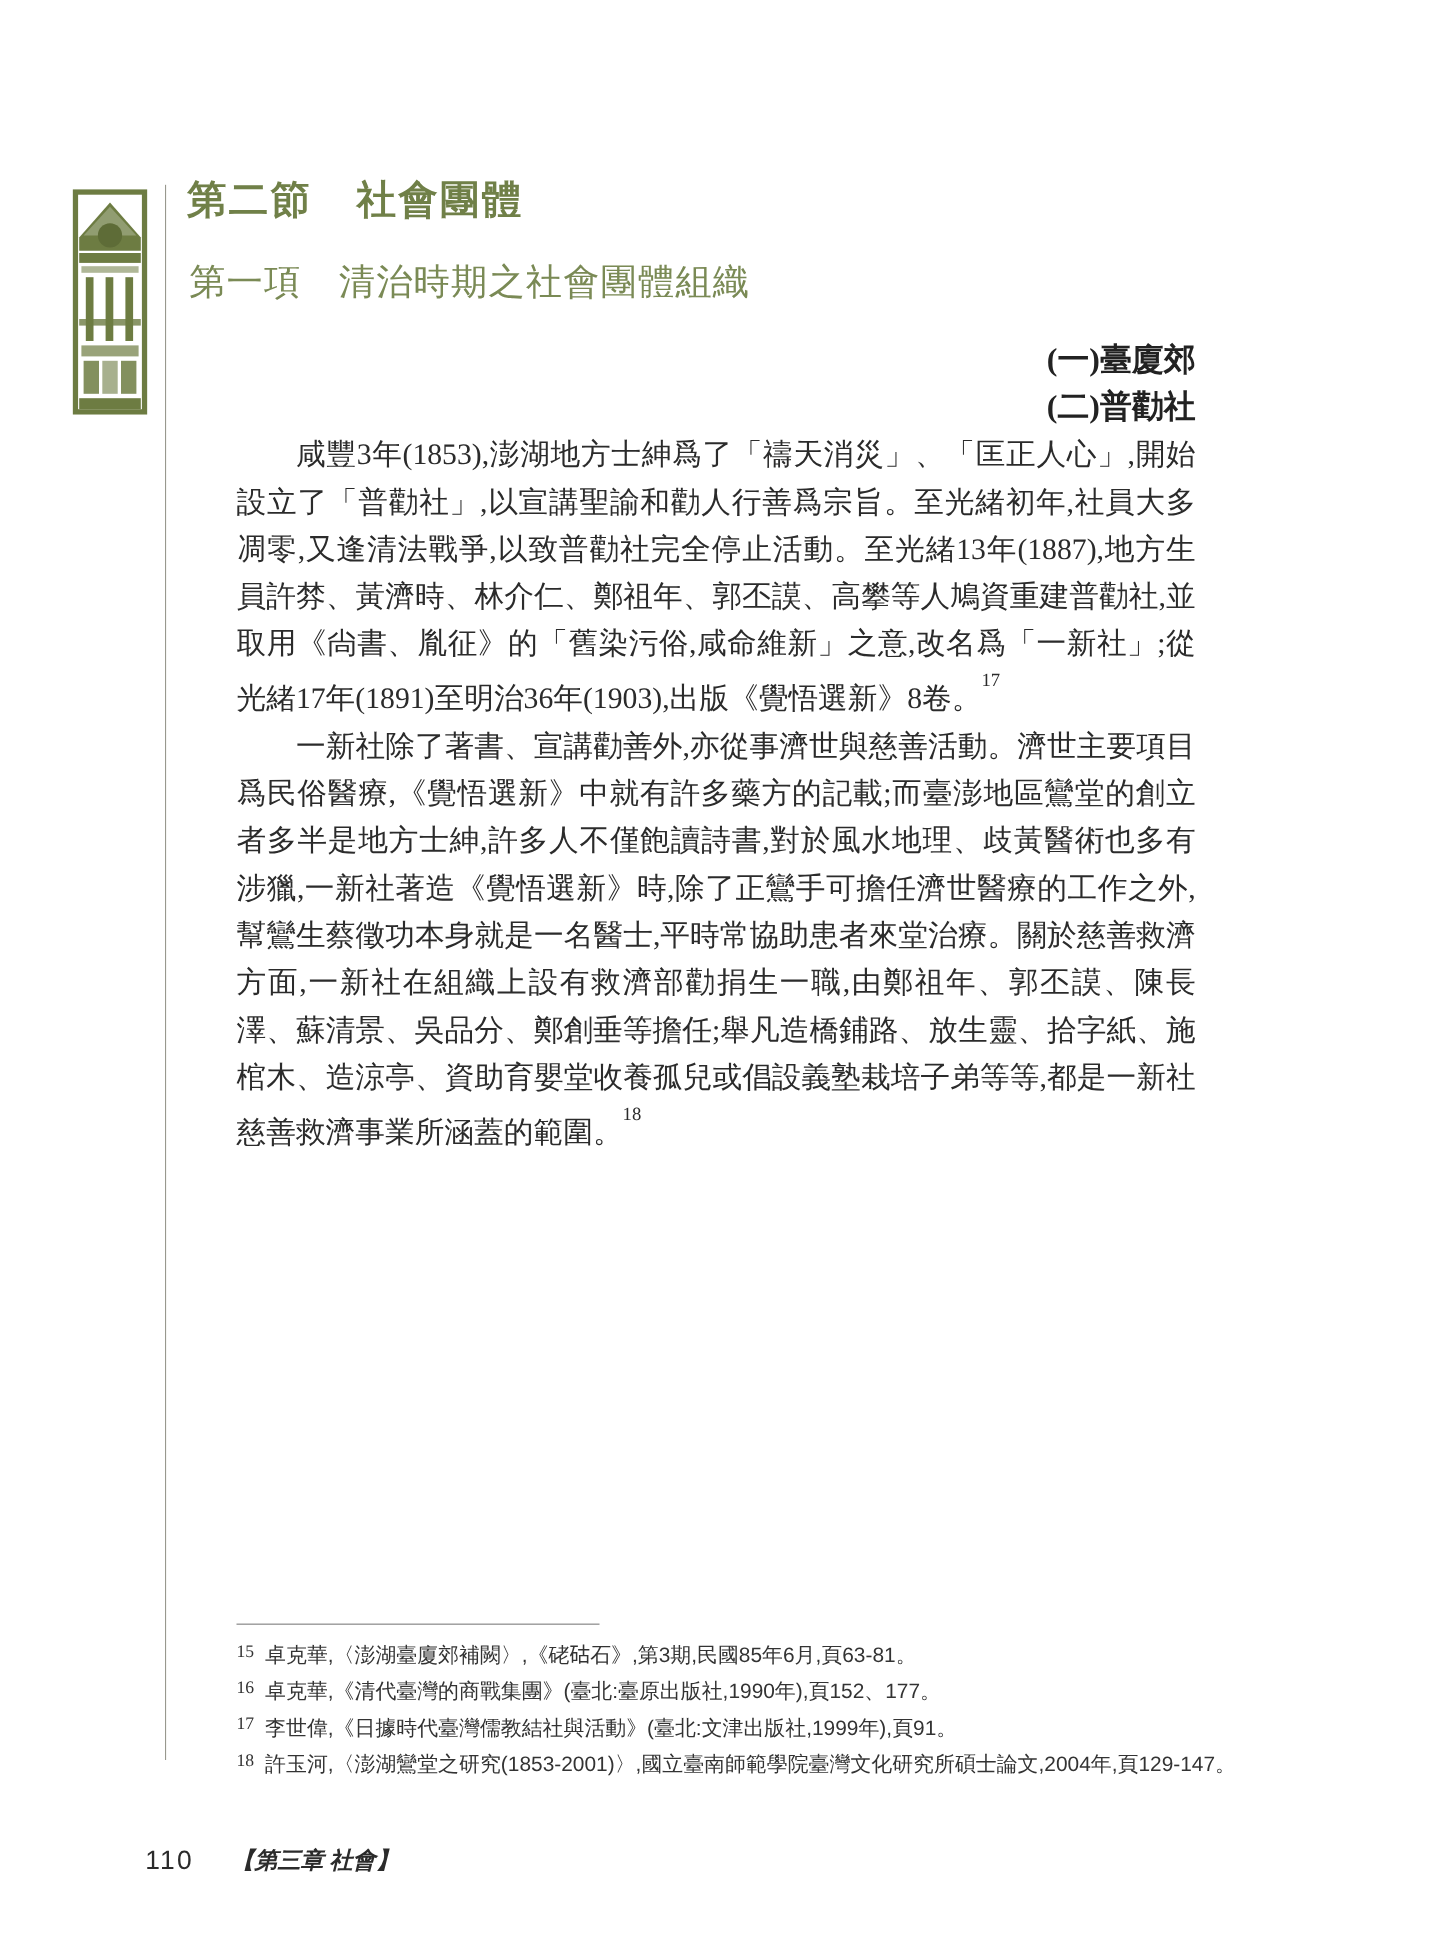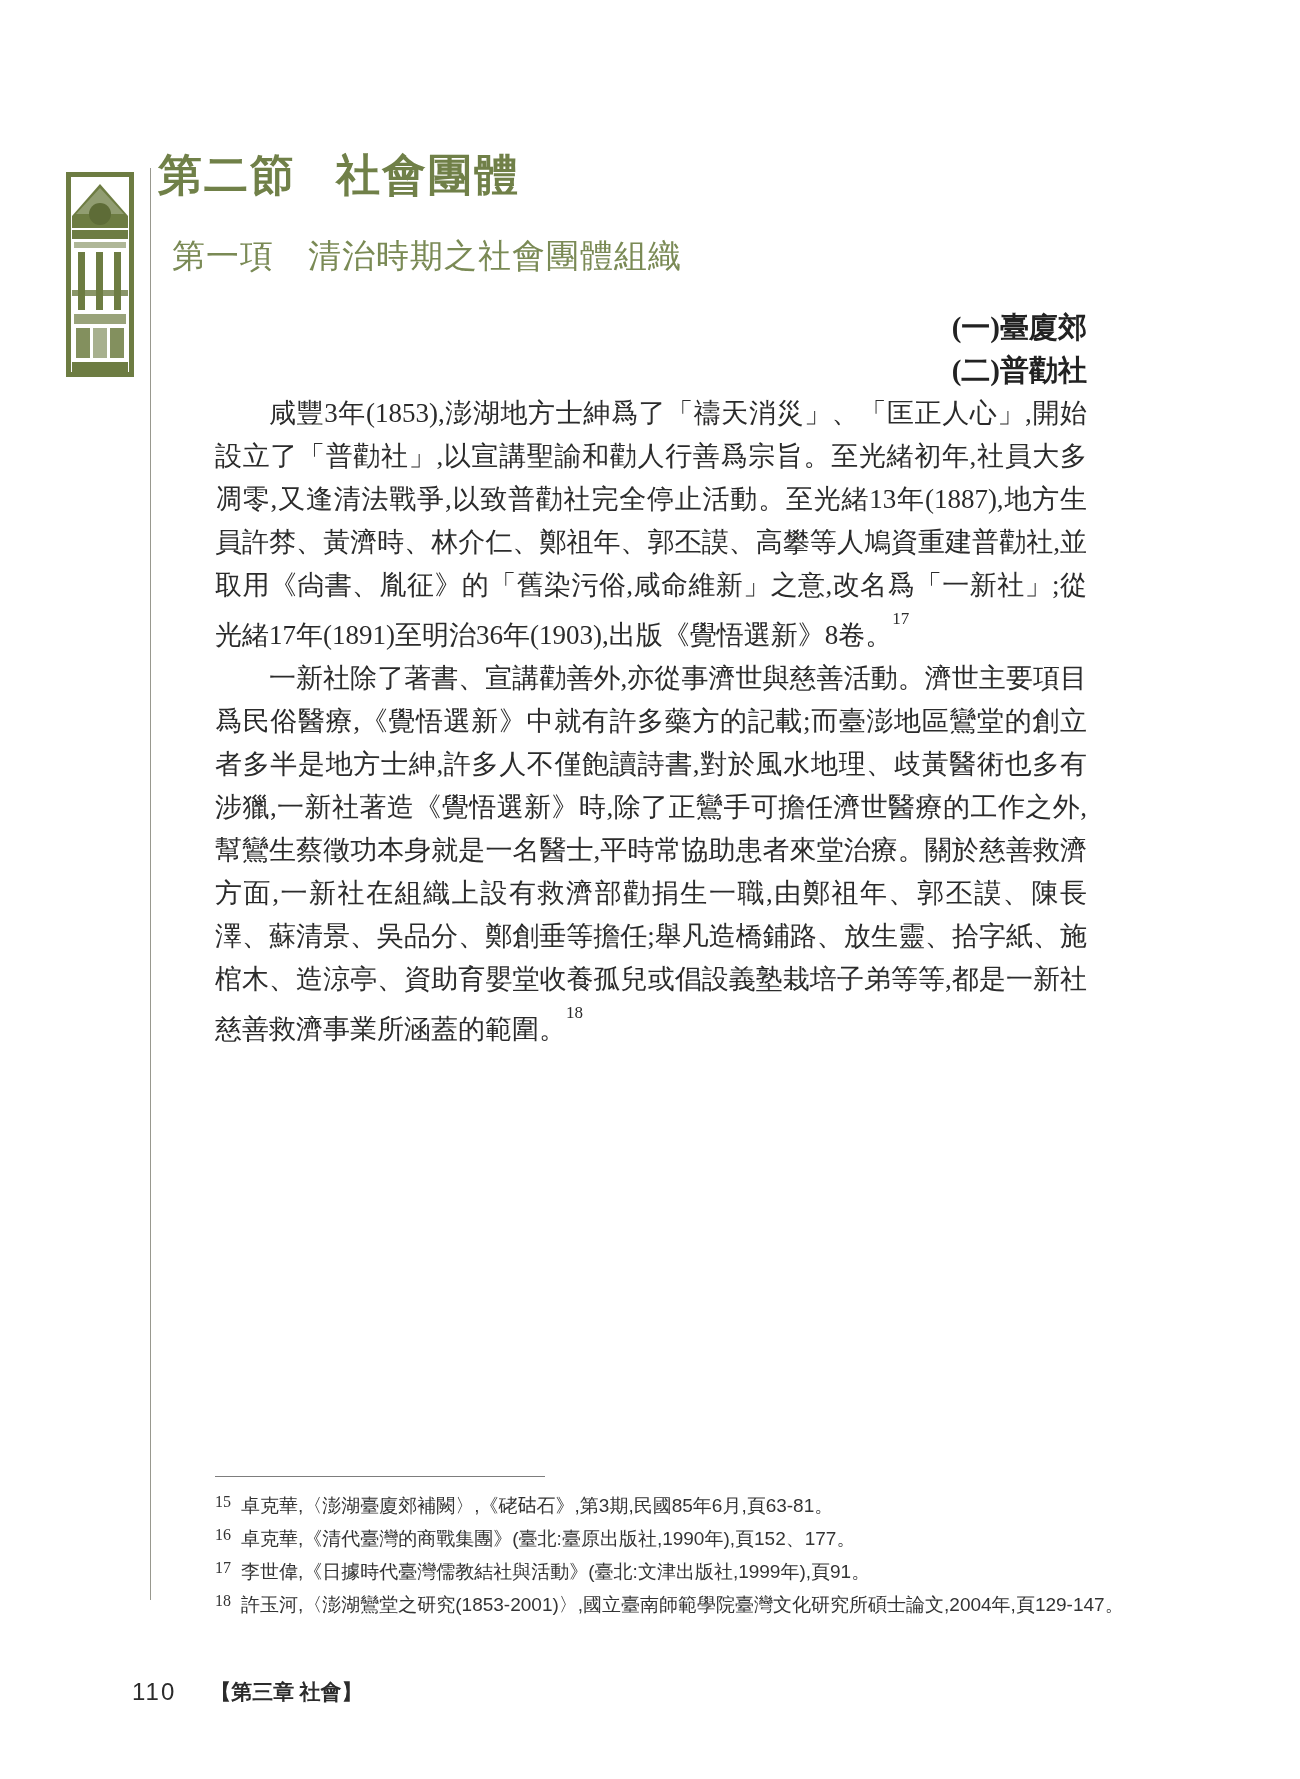--- a/index.html
+++ b/index.html
@@ -29,22 +29,22 @@
     top: 168px;
     width: 1px;
     height: 1432px;
     background: #98988e;
   }
 
   .section-title {
     position: absolute;
     left: 158px;
     top: 146px;
-    margin: 0;
-    font-size: 44px;
+    margin: 12px;
+    font-size: 36px;
     font-weight: bold;
     letter-spacing: 2px;
     color: #708048;
     font-family: "Liberation Serif", "DejaVu Serif", serif;
     white-space: nowrap;
   }
   .section-title .gap { display: inline-block; width: 40px; }
 
   .subsection-title {
     position: absolute;
@@ -127,20 +127,21 @@
   .page-footer .pagenum {
     font-family: Liberation Sans, sans-serif;
     letter-spacing: 2px;
   }
   .page-footer .chapter {
     font-size: 21px;
     font-weight: bold;
     margin-left: 28px;
     position: relative;
     top: -1px;
+    font-style: italic;
   }
 </style>
 </head>
 <body>
 
 <div class="page">
 
   <div class="art-strip">
     <svg width="68" height="205" viewBox="0 0 68 205" xmlns="http://www.w3.org/2000/svg" aria-hidden="true">
       <rect x="0" y="0" width="68" height="205" fill="#6d7c42"></rect>

